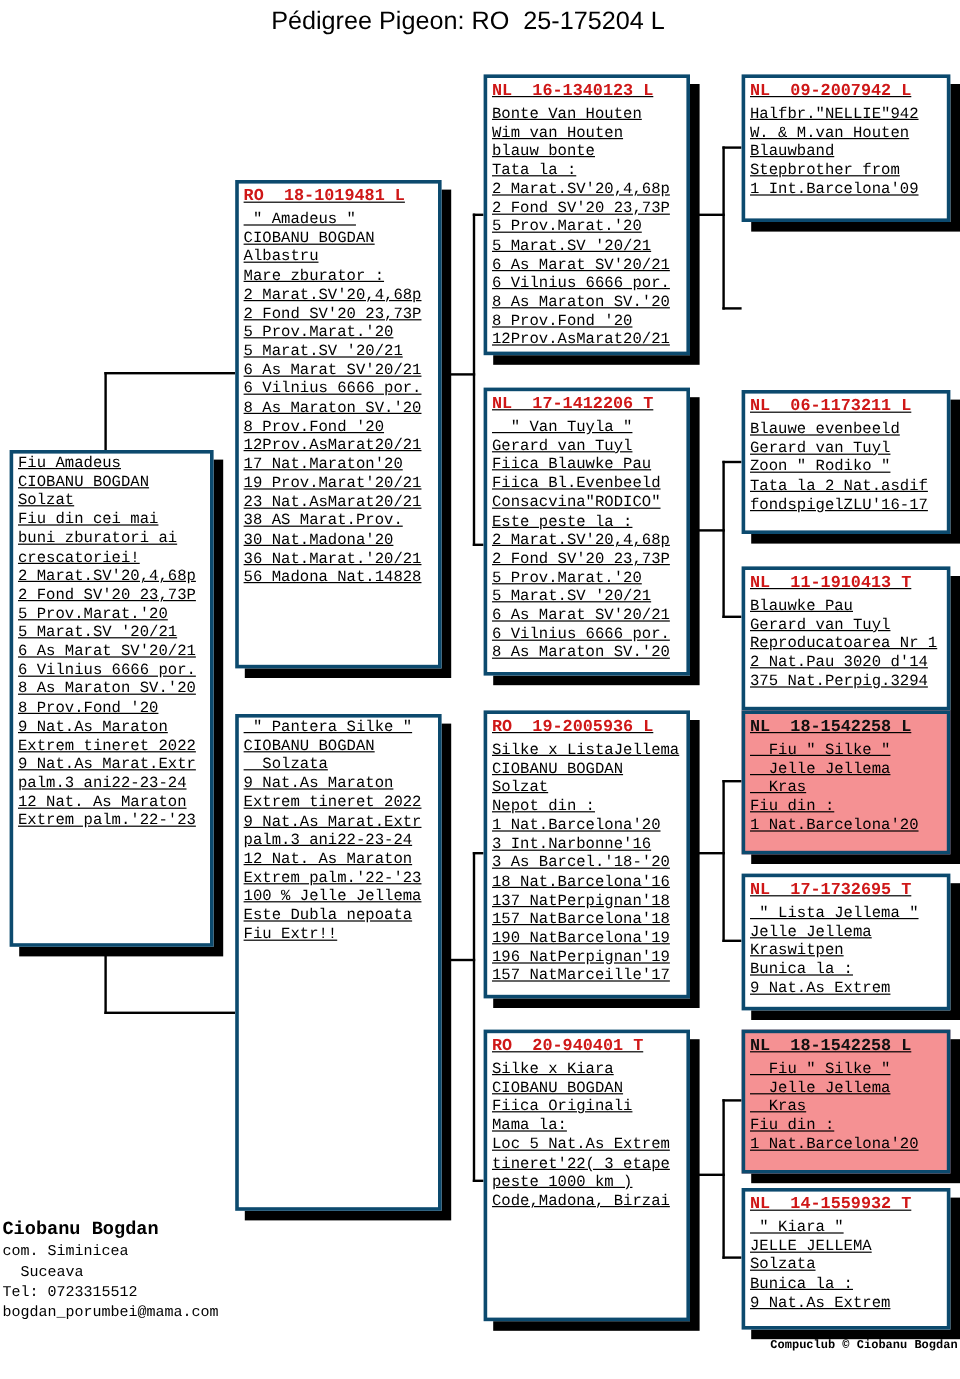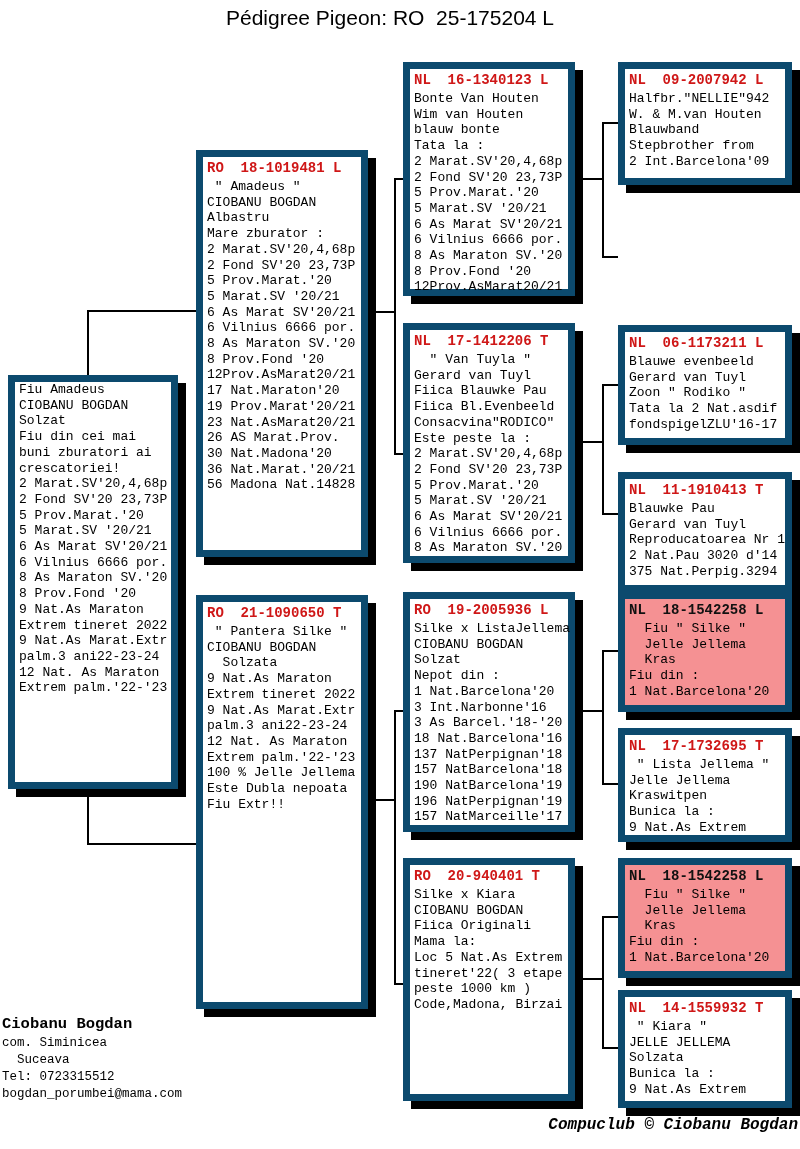--- a/index.html
+++ b/index.html
@@ -7,39 +7,39 @@
     position:relative;width:800px;height:1149px;background:#ffffff;
     overflow:hidden;font-family:"Liberation Mono","DejaVu Sans Mono",monospace;
   }
   .page-title{
     position:absolute;left:0;top:6px;width:780px;text-align:center;
     font-family:"Liberation Sans","DejaVu Sans",sans-serif;
     font-size:21px;color:#000;white-space:pre;
   }
   .pbox{
     position:absolute;box-sizing:border-box;background:#fff;
-    border:7px solid #0c4a6e;box-shadow:8px 8px 0 #000;
+    border:3px solid #0c4a6e;box-shadow:8px 8px 0 #000;text-decoration:underline;
   }
   .pbox.pink{background:#f59193;}
   .pbox .code{
     font-size:14px;font-weight:bold;color:#cf1717;
     padding:3px 2px 2px 4px;white-space:pre;line-height:17px;
   }
   .pbox.pink .code{color:#111;}
   .pbox .bl{
     font-size:13px;line-height:15.7px;color:#000;
     padding:0 1px 0 4px;white-space:pre;
   }
   .ln{position:absolute;background:#000;}
   .contact{position:absolute;left:2px;top:1013px;color:#000;}
   .contact .cname{font-size:15.5px;font-weight:bold;line-height:22px;white-space:pre;}
   .contact .cl{font-size:12.5px;line-height:17px;white-space:pre;}
   .footer{
     position:absolute;left:0;right:2px;top:1116px;text-align:right;
-    font-size:16px;font-style:italic;font-weight:bold;color:#000;white-space:pre;
+    font-size:10px;font-weight:bold;color:#000;white-space:pre;
   }
 </style>
 </head>
 <body>
 
 <div id="canvas">
   <div class="page-title">Pédigree Pigeon: RO  25-175204 L</div>
 
   <div class="ln" style="left:87px;top:310px;width:2px;height:66px"></div>
   <div class="ln" style="left:87px;top:310px;width:109px;height:2px"></div>
@@ -109,27 +109,26 @@
       <div class="bl">5 Prov.Marat.'20</div>
       <div class="bl">5 Marat.SV '20/21</div>
       <div class="bl">6 As Marat SV'20/21</div>
       <div class="bl">6 Vilnius 6666 por.</div>
       <div class="bl">8 As Maraton SV.'20</div>
       <div class="bl">8 Prov.Fond '20</div>
       <div class="bl">12Prov.AsMarat20/21</div>
       <div class="bl">17 Nat.Maraton'20</div>
       <div class="bl">19 Prov.Marat'20/21</div>
       <div class="bl">23 Nat.AsMarat20/21</div>
-      <div class="bl">26 AS Marat.Prov.</div>
+      <div class="bl">38 AS Marat.Prov.</div>
       <div class="bl">30 Nat.Madona'20</div>
       <div class="bl">36 Nat.Marat.'20/21</div>
       <div class="bl">56 Madona Nat.14828</div>
     </div>
   <div class="pbox" style="left:196px;top:595px;width:172px;height:414px">
-      <div class="code">RO  21-1090650 T</div>
       <div class="bl"> " Pantera Silke "</div>
       <div class="bl">CIOBANU BOGDAN</div>
       <div class="bl">  Solzata</div>
       <div class="bl">9 Nat.As Maraton</div>
       <div class="bl">Extrem tineret 2022</div>
       <div class="bl">9 Nat.As Marat.Extr</div>
       <div class="bl">palm.3 ani22-23-24</div>
       <div class="bl">12 Nat. As Maraton</div>
       <div class="bl">Extrem palm.'22-'23</div>
       <div class="bl">100 % Jelle Jellema</div>
@@ -194,21 +193,21 @@
       <div class="bl">tineret'22( 3 etape</div>
       <div class="bl">peste 1000 km )</div>
       <div class="bl">Code,Madona, Birzai</div>
     </div>
   <div class="pbox" style="left:618px;top:62px;width:174px;height:123px">
       <div class="code">NL  09-2007942 L</div>
       <div class="bl">Halfbr."NELLIE"942</div>
       <div class="bl">W. &amp; M.van Houten</div>
       <div class="bl">Blauwband</div>
       <div class="bl">Stepbrother from</div>
-      <div class="bl">2 Int.Barcelona'09</div>
+      <div class="bl">1 Int.Barcelona'09</div>
     </div>
   <div class="pbox" style="left:618px;top:325px;width:174px;height:120px">
       <div class="code">NL  06-1173211 L</div>
       <div class="bl">Blauwe evenbeeld</div>
       <div class="bl">Gerard van Tuyl</div>
       <div class="bl">Zoon " Rodiko "</div>
       <div class="bl">Tata la 2 Nat.asdif</div>
       <div class="bl">fondspigelZLU'16-17</div>
     </div>
   <div class="pbox" style="left:618px;top:472px;width:174px;height:120px">

